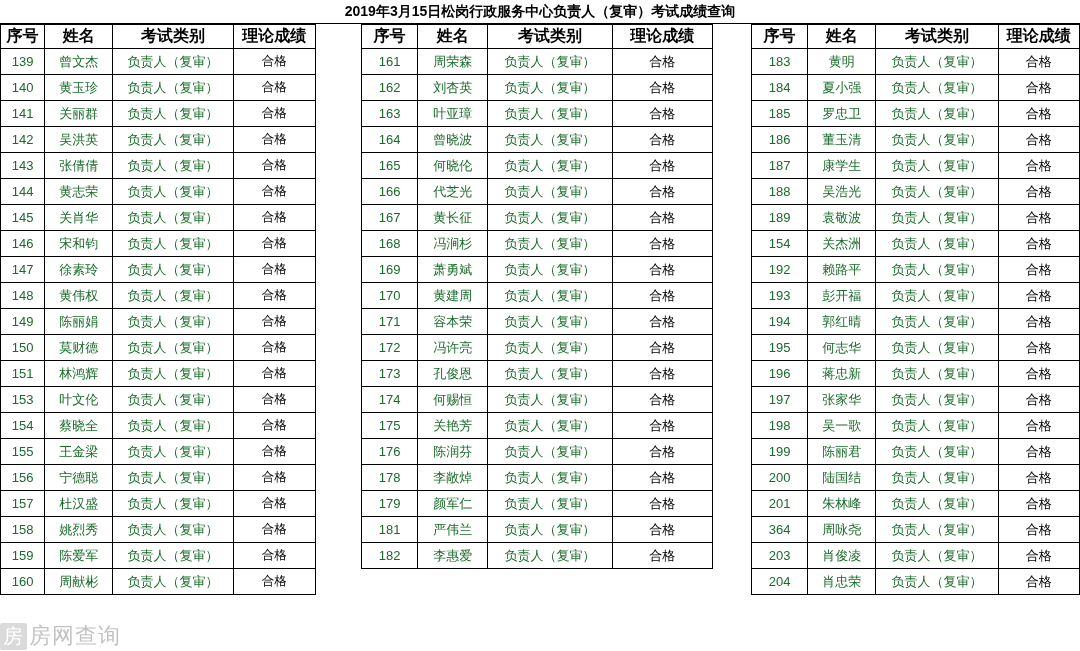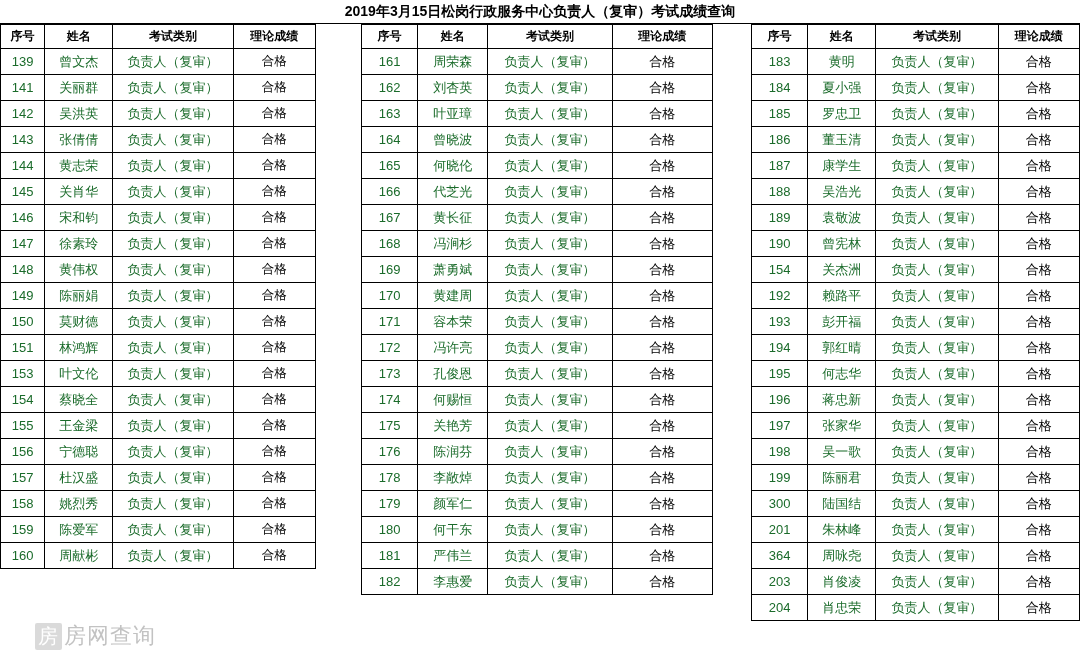--- a/index.html
+++ b/index.html
@@ -63,21 +63,21 @@
     text-align: center;
     vertical-align: middle;
     padding: 0;
     font-weight: normal;
     white-space: nowrap;
     overflow: hidden;
   }
   table.grid thead td {
     font-weight: bold;
     height: 24px;
-    font-size: 12px;
+    font-size: 16px;
   }
   table.grid tbody td {
     height: 26px;
   }
   .c-seq  { color: #1a6b2a; }
   .c-name { color: #1a6b2a; }
   .c-type { color: #1a6b2a; }
   .c-score{ color: #000000; }
 
   
@@ -111,21 +111,20 @@
     position: absolute;
     left: 0px;
     bottom: 0px;
     font-size: 22px;
     color: rgba(120,120,120,0.45);
     font-family: "Liberation Sans", sans-serif;
     letter-spacing: 1px;
     pointer-events: none;
     user-select: none;
     white-space: nowrap;
-    margin-left: 35px;
   }
   #watermark .wm-badge {
     display: inline-block;
     background: rgba(150,150,150,0.35);
     color: #ffffff;
     padding: 0 3px;
     border-radius: 2px;
     margin-right: 2px;
     font-size: 20px;
   }
@@ -162,20 +161,26 @@
           </tr>
         </thead>
         <tbody>
             <tr>
               <td class="c-seq">139</td>
               <td class="c-name">曾文杰</td>
               <td class="c-type">负责人（复审）</td>
               <td class="c-score">合格</td>
             </tr>
             <tr>
+              <td class="c-seq">140</td>
+              <td class="c-name">黄玉珍</td>
+              <td class="c-type">负责人（复审）</td>
+              <td class="c-score">合格</td>
+            </tr>
+            <tr>
               <td class="c-seq">141</td>
               <td class="c-name">关丽群</td>
               <td class="c-type">负责人（复审）</td>
               <td class="c-score">合格</td>
             </tr>
             <tr>
               <td class="c-seq">142</td>
               <td class="c-name">吴洪英</td>
               <td class="c-type">负责人（复审）</td>
               <td class="c-score">合格</td>
@@ -408,26 +413,20 @@
               <td class="c-type">负责人（复审）</td>
               <td class="c-score">合格</td>
             </tr>
             <tr>
               <td class="c-seq">179</td>
               <td class="c-name">颜军仁</td>
               <td class="c-type">负责人（复审）</td>
               <td class="c-score">合格</td>
             </tr>
             <tr>
-              <td class="c-seq">180</td>
-              <td class="c-name">何干东</td>
-              <td class="c-type">负责人（复审）</td>
-              <td class="c-score">合格</td>
-            </tr>
-            <tr>
               <td class="c-seq">181</td>
               <td class="c-name">严伟兰</td>
               <td class="c-type">负责人（复审）</td>
               <td class="c-score">合格</td>
             </tr>
             <tr>
               <td class="c-seq">182</td>
               <td class="c-name">李惠爱</td>
               <td class="c-type">负责人（复审）</td>
               <td class="c-score">合格</td>
@@ -491,26 +490,20 @@
               <td class="c-type">负责人（复审）</td>
               <td class="c-score">合格</td>
             </tr>
             <tr>
               <td class="c-seq">189</td>
               <td class="c-name">袁敬波</td>
               <td class="c-type">负责人（复审）</td>
               <td class="c-score">合格</td>
             </tr>
             <tr>
-              <td class="c-seq">190</td>
-              <td class="c-name">曾宪林</td>
-              <td class="c-type">负责人（复审）</td>
-              <td class="c-score">合格</td>
-            </tr>
-            <tr>
               <td class="c-seq">154</td>
               <td class="c-name">关杰洲</td>
               <td class="c-type">负责人（复审）</td>
               <td class="c-score">合格</td>
             </tr>
             <tr>
               <td class="c-seq">192</td>
               <td class="c-name">赖路平</td>
               <td class="c-type">负责人（复审）</td>
               <td class="c-score">合格</td>
@@ -551,21 +544,21 @@
               <td class="c-type">负责人（复审）</td>
               <td class="c-score">合格</td>
             </tr>
             <tr>
               <td class="c-seq">199</td>
               <td class="c-name">陈丽君</td>
               <td class="c-type">负责人（复审）</td>
               <td class="c-score">合格</td>
             </tr>
             <tr>
-              <td class="c-seq">300</td>
+              <td class="c-seq">200</td>
               <td class="c-name">陆国结</td>
               <td class="c-type">负责人（复审）</td>
               <td class="c-score">合格</td>
             </tr>
             <tr>
               <td class="c-seq">201</td>
               <td class="c-name">朱林峰</td>
               <td class="c-type">负责人（复审）</td>
               <td class="c-score">合格</td>
             </tr>

